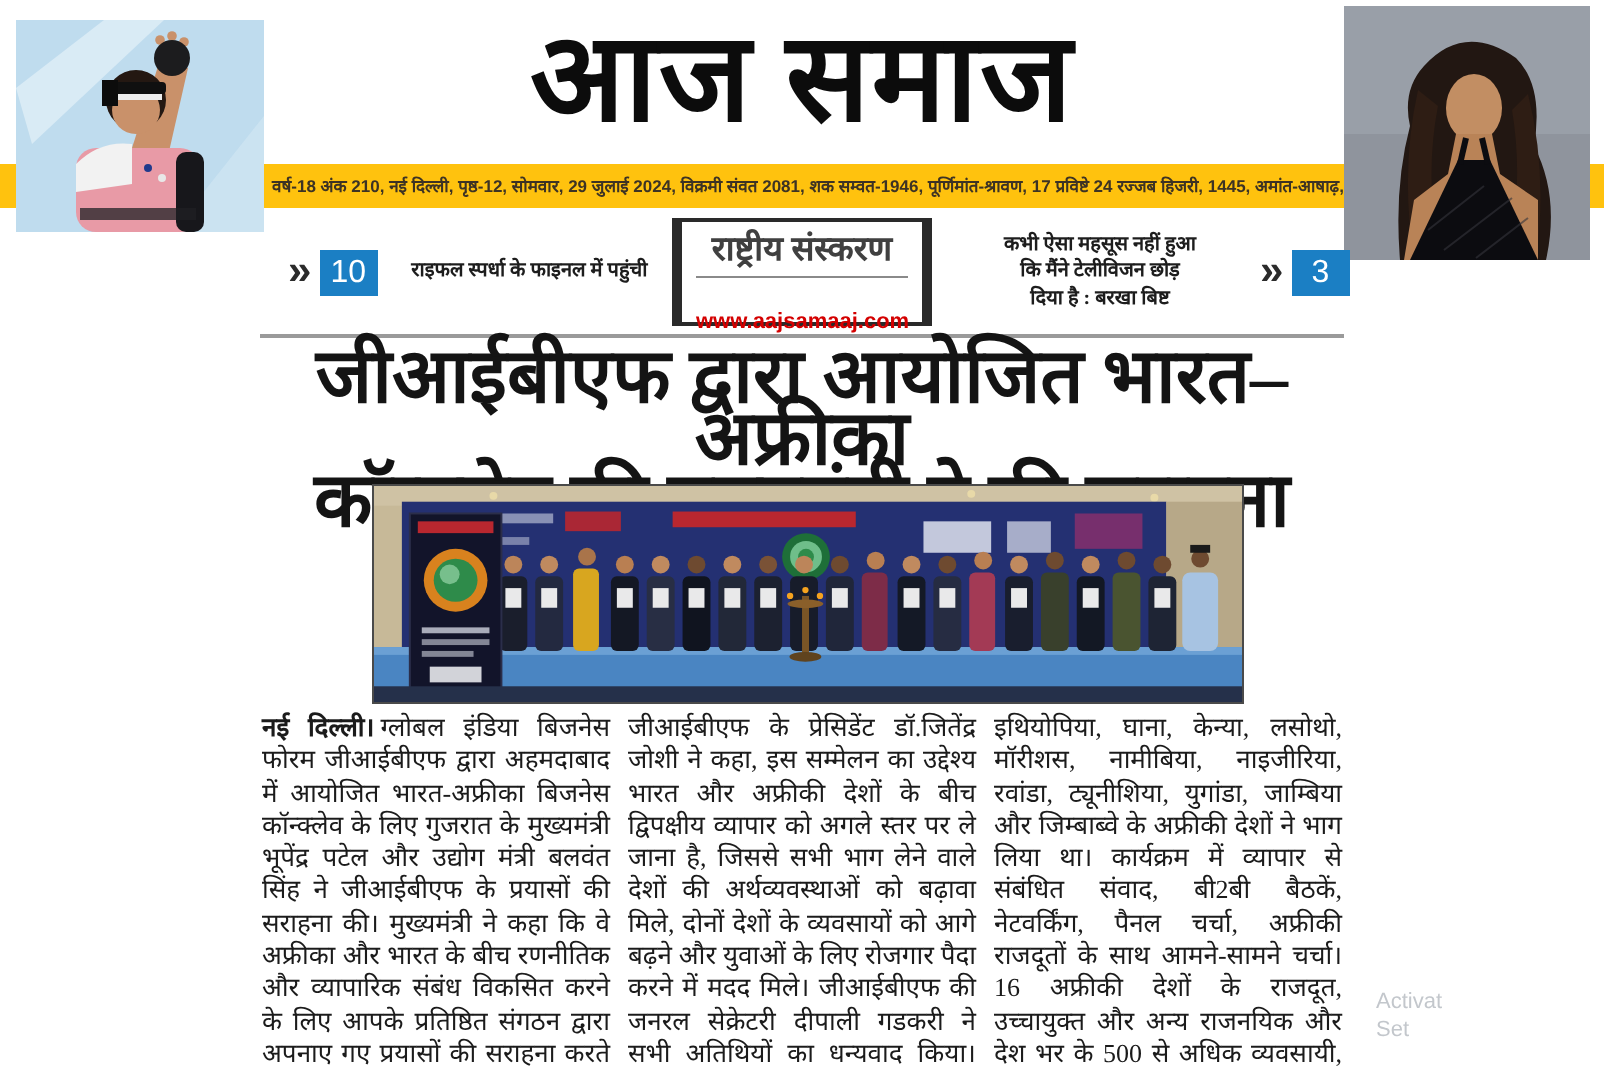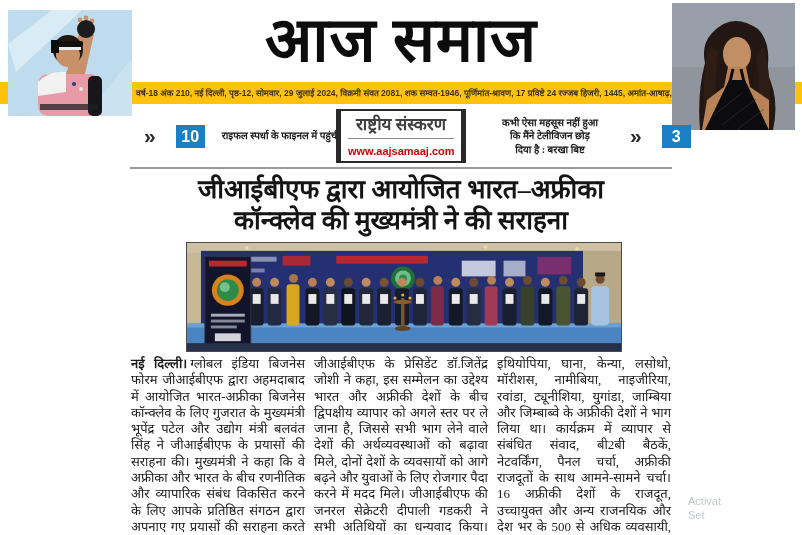--- a/index.html
+++ b/index.html
@@ -19,37 +19,37 @@
   .photo-left { position:absolute; left:8px; top:10px; width:124px; height:106px; z-index:2; }
   .photo-right { position:absolute; left:672px; top:3px; width:123px; height:127px; z-index:2; }
   .photo-left svg, .photo-right svg, .photo-main svg { display:block; }
 
   
   .teaser { position:absolute; top:110px; height:52px; display:flex; align-items:center; z-index:3; }
   .teaser-left { left:140px; }
   .teaser-right { left:474px; }
   .chev { font-size:21px; font-weight:bold; color:#2b2b2b; line-height:22px; margin:0 4px; }
   .pagebox { display:inline-block; width:29px; height:23px; background:#1b7fc4;
-    color:#fff; font-weight:bold; font-size:16px; line-height:23px; text-align:center;margin-left:16px; }
+    color:#fff; font-weight:normal; font-size:16px; line-height:23px; text-align:center; }
   .tease-text { width:144px; font-family:"Liberation Serif", serif; font-size:10px;
     line-height:13.5px; font-weight:bold; color:#1d1d1d; text-align:center; margin:0 4px; }
 
   .edition-box { position:absolute; left:336px; top:109px; width:130px; height:54px;
     border:2px solid #2a2a2a; border-left-width:5px; border-right-width:5px;
     background:#fff; text-align:center; padding-top:2px; z-index:3; }
   .ed-title { font-family:"Liberation Serif", serif; font-weight:bold; font-size:17px;
     line-height:24px; color:#404040; }
-  .ed-url { margin:1px 7px 0 7px; border-top:1px solid #8a8a8a; padding-top:6px;
+  .ed-url { margin:1px 7px 0 7px; border-top:1px solid #8a8a8a; padding-top:16px;
     font-size:11px; font-weight:bold; color:#d40000; }
 
   .rule { position:absolute; left:130px; right:130px; top:167px; height:2px; background:#9a9a9a; }
 
   
   .headline { position:absolute; left:130px; right:130px; top:174px;
-    font-family:"Liberation Serif", serif; font-weight:bold; font-size:26px;
+    font-family:"Liberation Serif", serif; font-weight:bold; font-size:38px;
     line-height:31px; text-align:center; color:#141414; }
   .photo-main { position:absolute; left:186px; top:242px; width:436px; height:110px;
     border:1px solid #4a4a4a; }
   .bodytext { position:absolute; left:131px; top:356px; width:541px; display:flex; gap:9px; }
   .col { width:174px; font-family:"Liberation Serif", serif; font-size:13px;
     line-height:16.3px; color:#1b1b1b; text-align:justify; }
   .col b.dateline { margin-right:3px; }
   .watermark { position:absolute; left:688px; top:494px; font-size:11px; line-height:14px;
     color:#c3c7cc; }
 </style>

